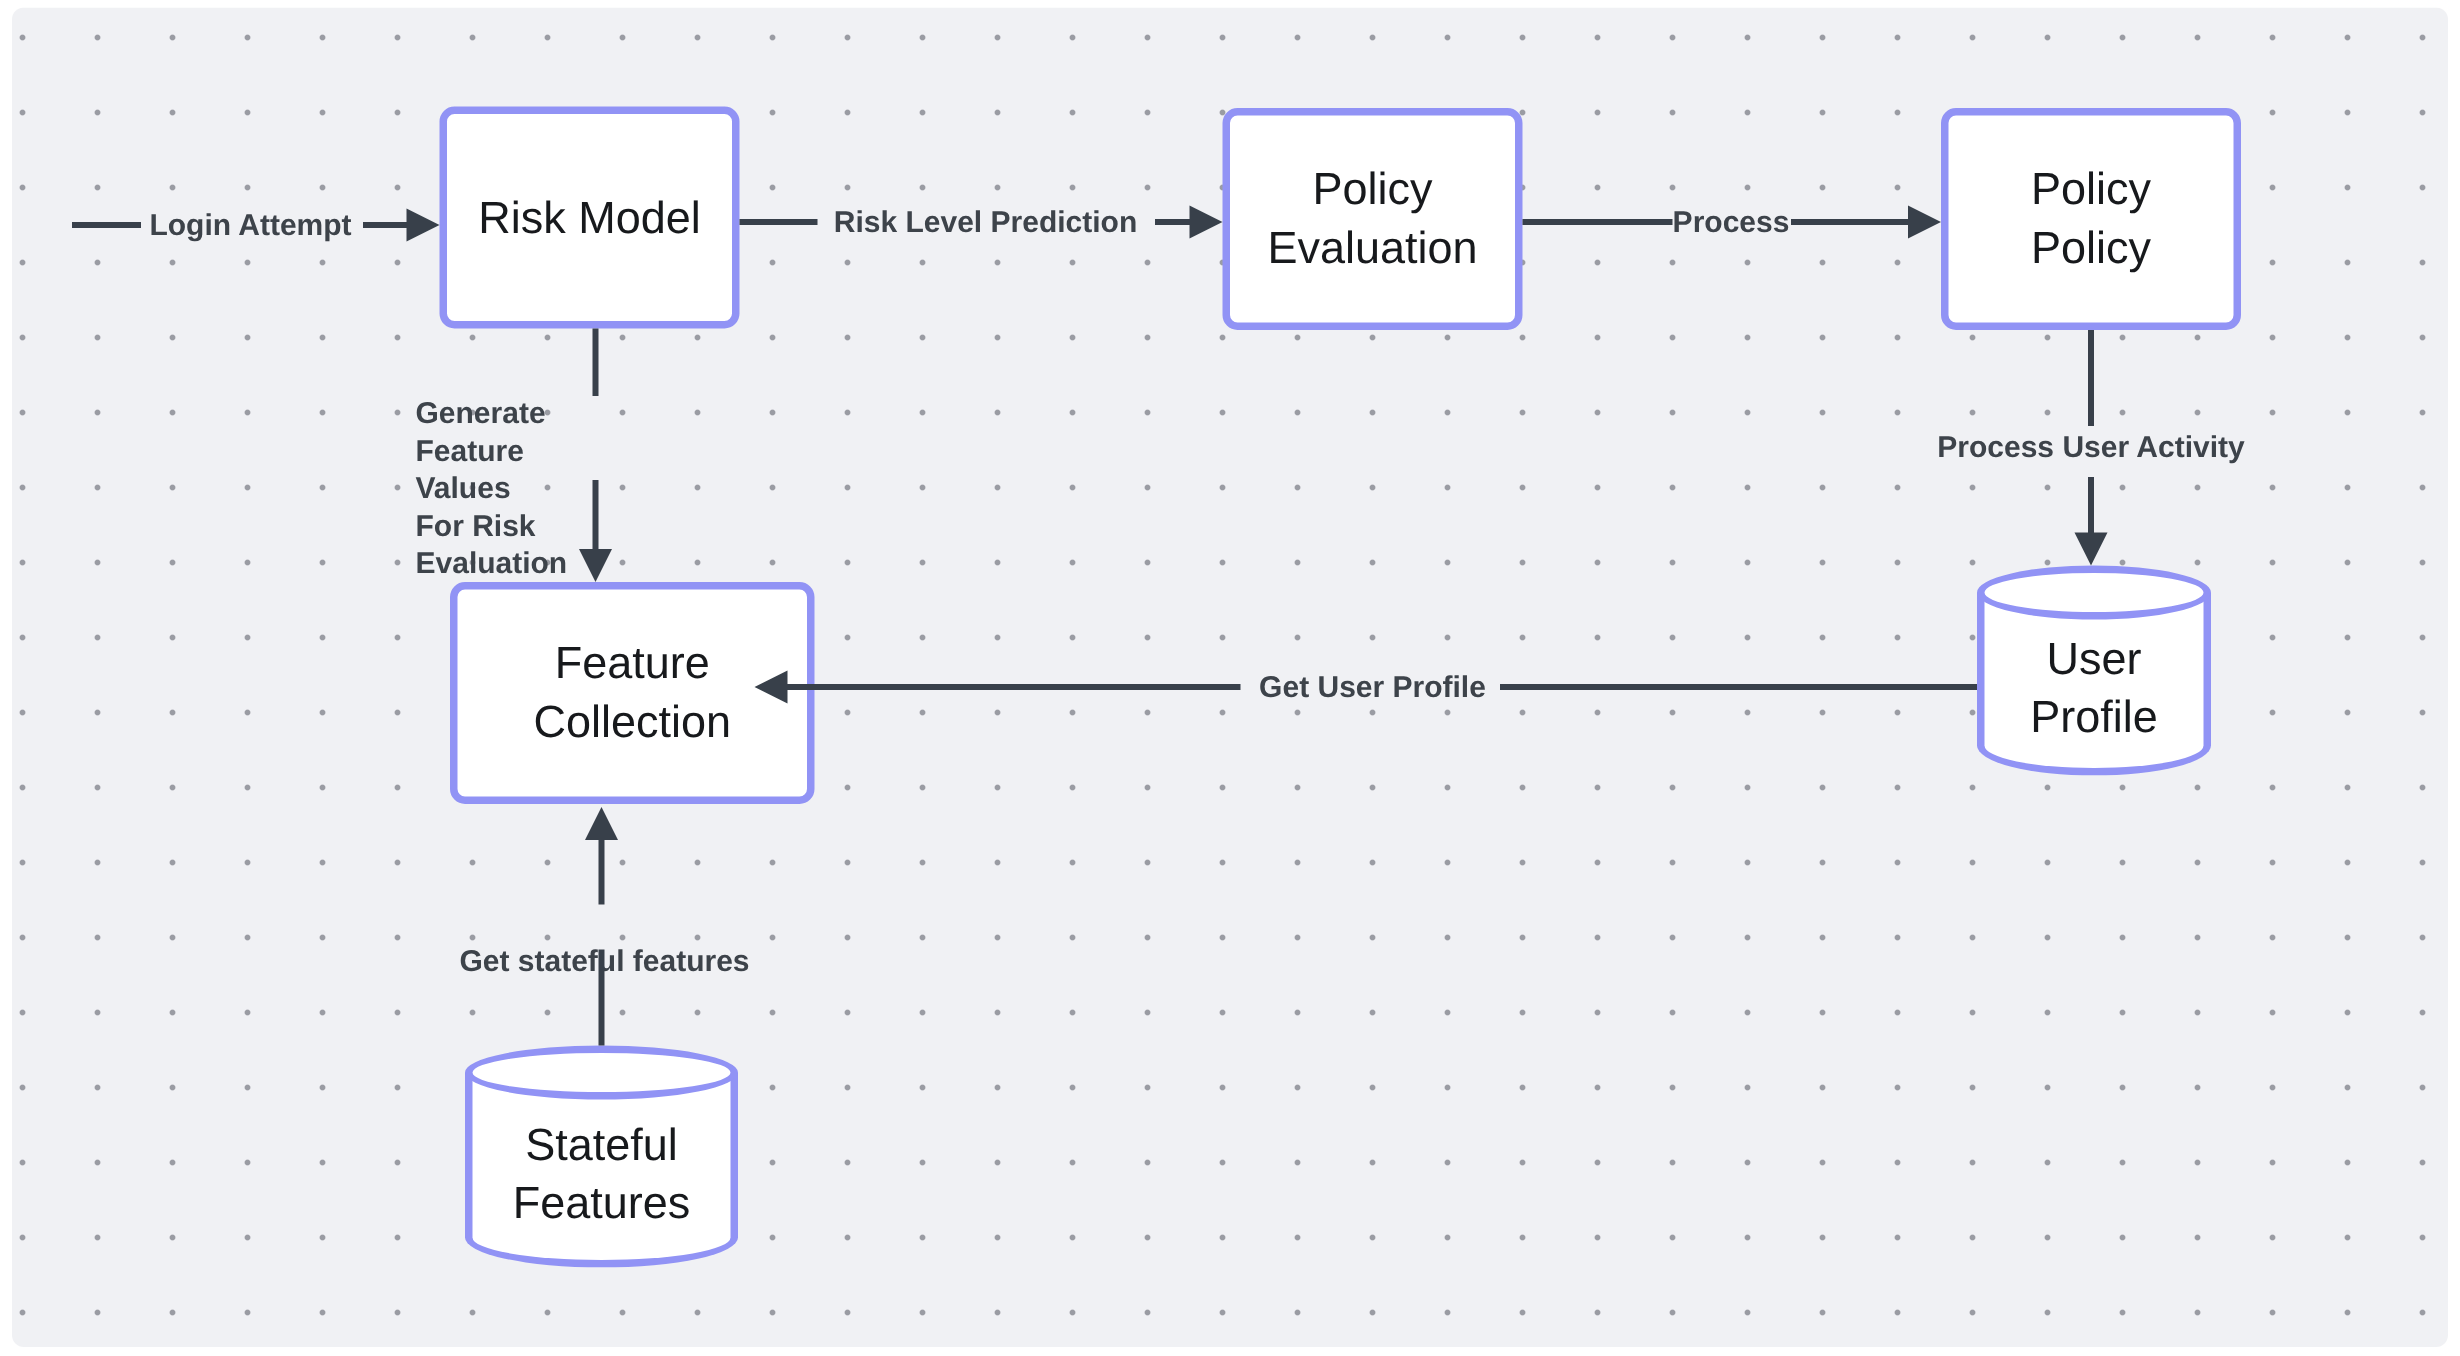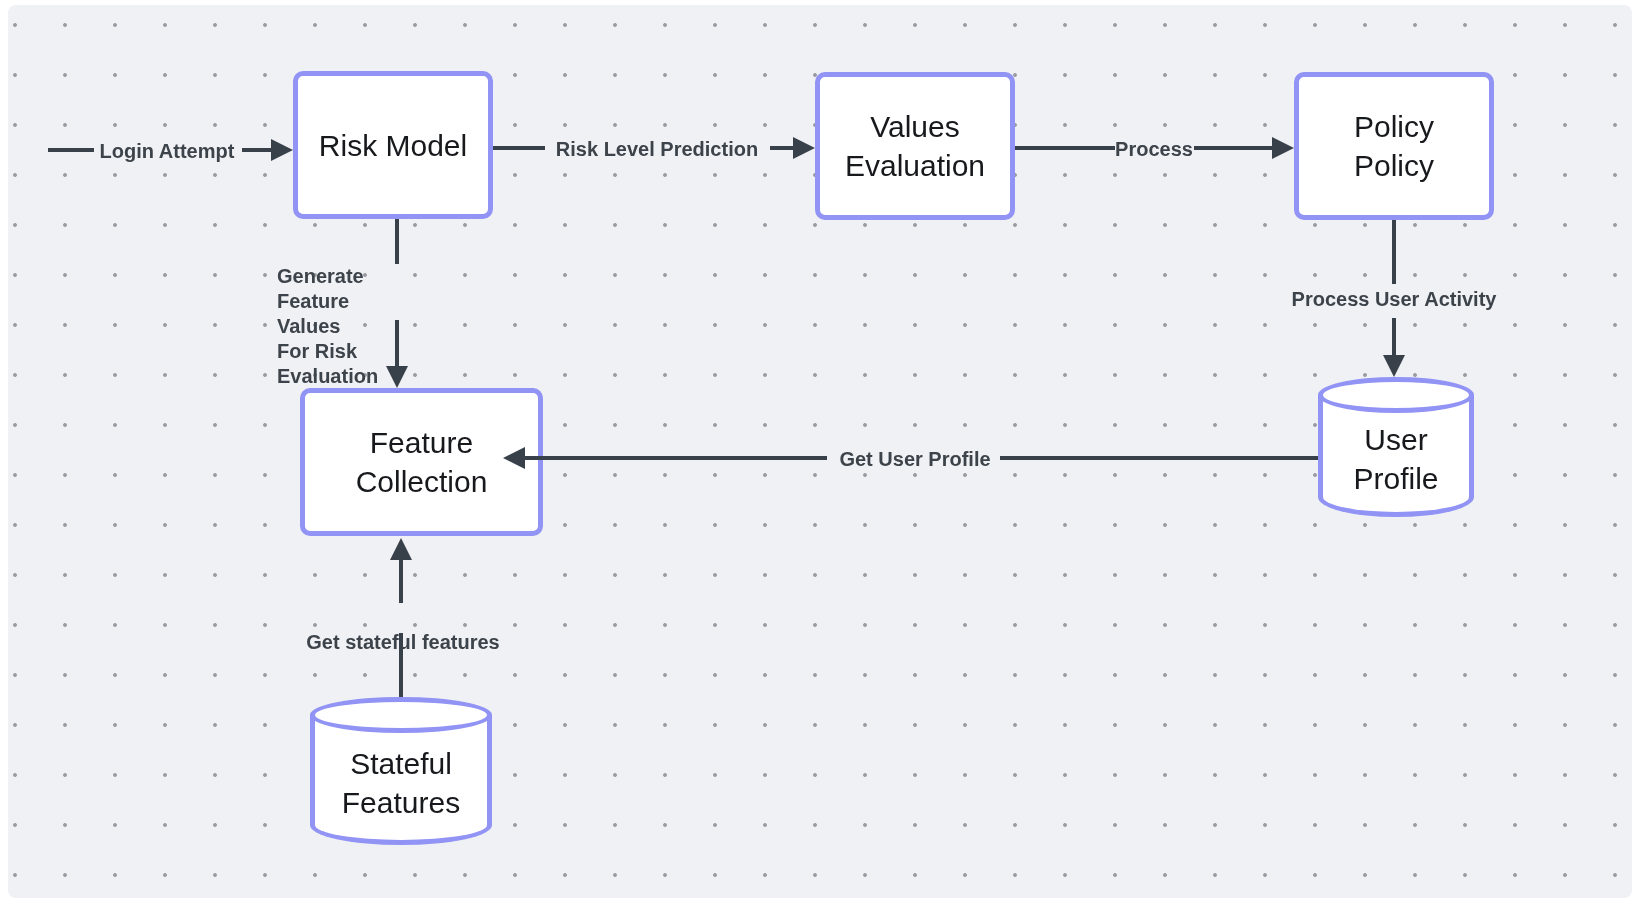--- a/index.html
+++ b/index.html
@@ -71,21 +71,21 @@
 <body>
 
 <div class="page">
   <div class="canvas"></div>
 
   <div class="node" style="left:293px; top:71px; width:200px; height:148px;">
     <span class="node-label">Risk Model</span>
   </div>
 
   <div class="node" style="left:815px; top:72px; width:200px; height:148px;">
-    <span class="node-label">Values Evaluation</span>
+    <span class="node-label">Policy Evaluation</span>
   </div>
 
   <div class="node" style="left:1294px; top:72px; width:200px; height:148px;">
     <span class="node-label">Policy Policy</span>
   </div>
 
   <div class="node" style="left:300px; top:388px; width:243px; height:148px;">
     <span class="node-label">Feature Collection</span>
   </div>
 

